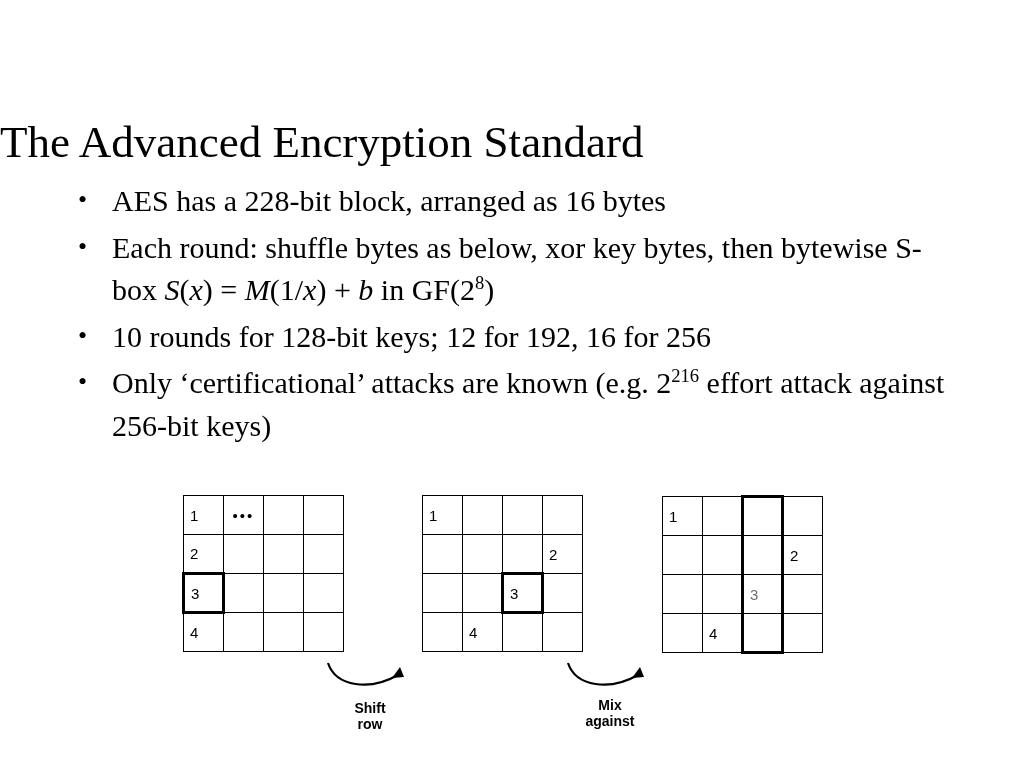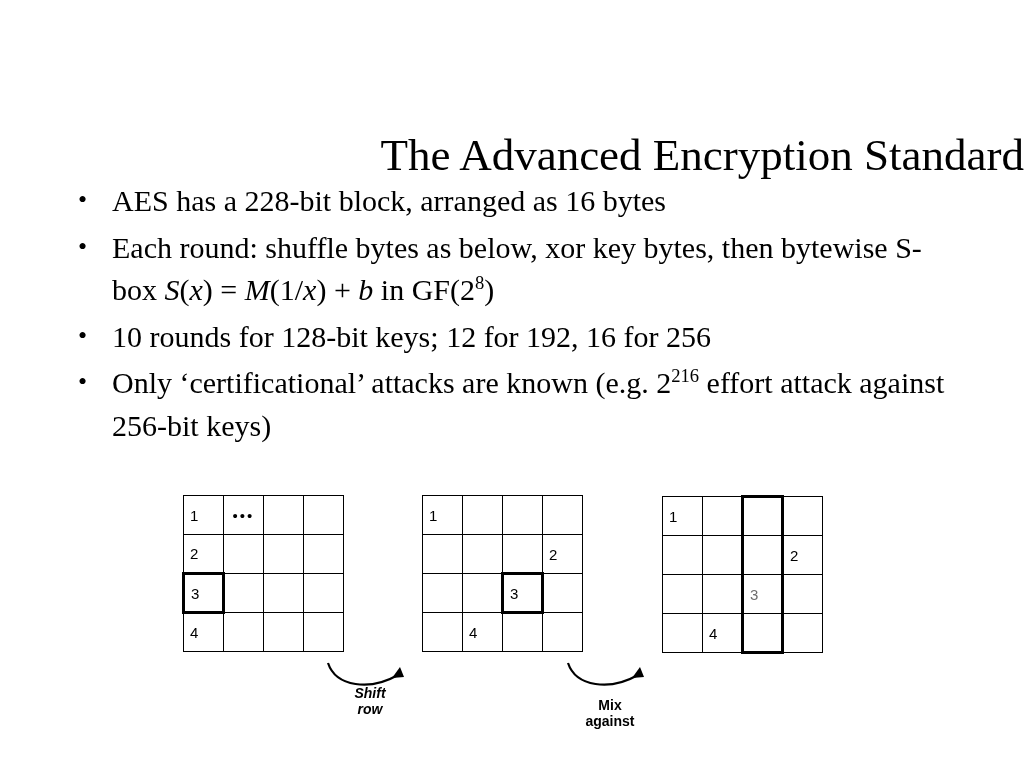--- a/index.html
+++ b/index.html
@@ -15,24 +15,24 @@
     overflow: hidden;
   }
   .slide {
     position: relative;
     width: 1024px;
     height: 768px;
     box-sizing: border-box;
   }
   .slide-title {
     position: absolute;
-    top: 101px;
+    top: 88px;
     left: 0;
     width: 1024px;
-    text-align: right;
+    text-align: left;
     font-size: 45px;
     line-height: 1.1;
     font-weight: normal;
     font-family: "Liberation Serif", serif;
   }
   .bullets {
     position: absolute;
     top: 180px;
     left: 78px;
     width: 880px;
@@ -248,21 +248,21 @@
           <td></td>
         </tr>
       </tbody>
         </table>
     </div>
 
     <svg class="arrow-svg" style="left:172px; top:162px;" width="100" height="40" viewBox="0 0 100 40">
       <path d="M6,6 C14,30 48,34 76,18" fill="none" stroke="#000000" stroke-width="2.2"></path>
       <path d="M78,10 L82,20 L70,21 Z" fill="#000000"></path>
     </svg>
-    <div class="arrow-label" style="left:175px; top:190px; width:90px;font-style:italic;">
+    <div class="arrow-label" style="left:175px; top:205px; width:90px;">
       <div>Shift</div>
       <div>row</div>
     </div>
 
     <svg class="arrow-svg" style="left:412px; top:162px;" width="100" height="40" viewBox="0 0 100 40">
       <path d="M6,6 C14,30 48,34 76,18" fill="none" stroke="#000000" stroke-width="2.2"></path>
       <path d="M78,10 L82,20 L70,21 Z" fill="#000000"></path>
     </svg>
     <div class="arrow-label" style="left:410px; top:190px; width:100px;margin-top:12px;">
       <div>Mix</div>

